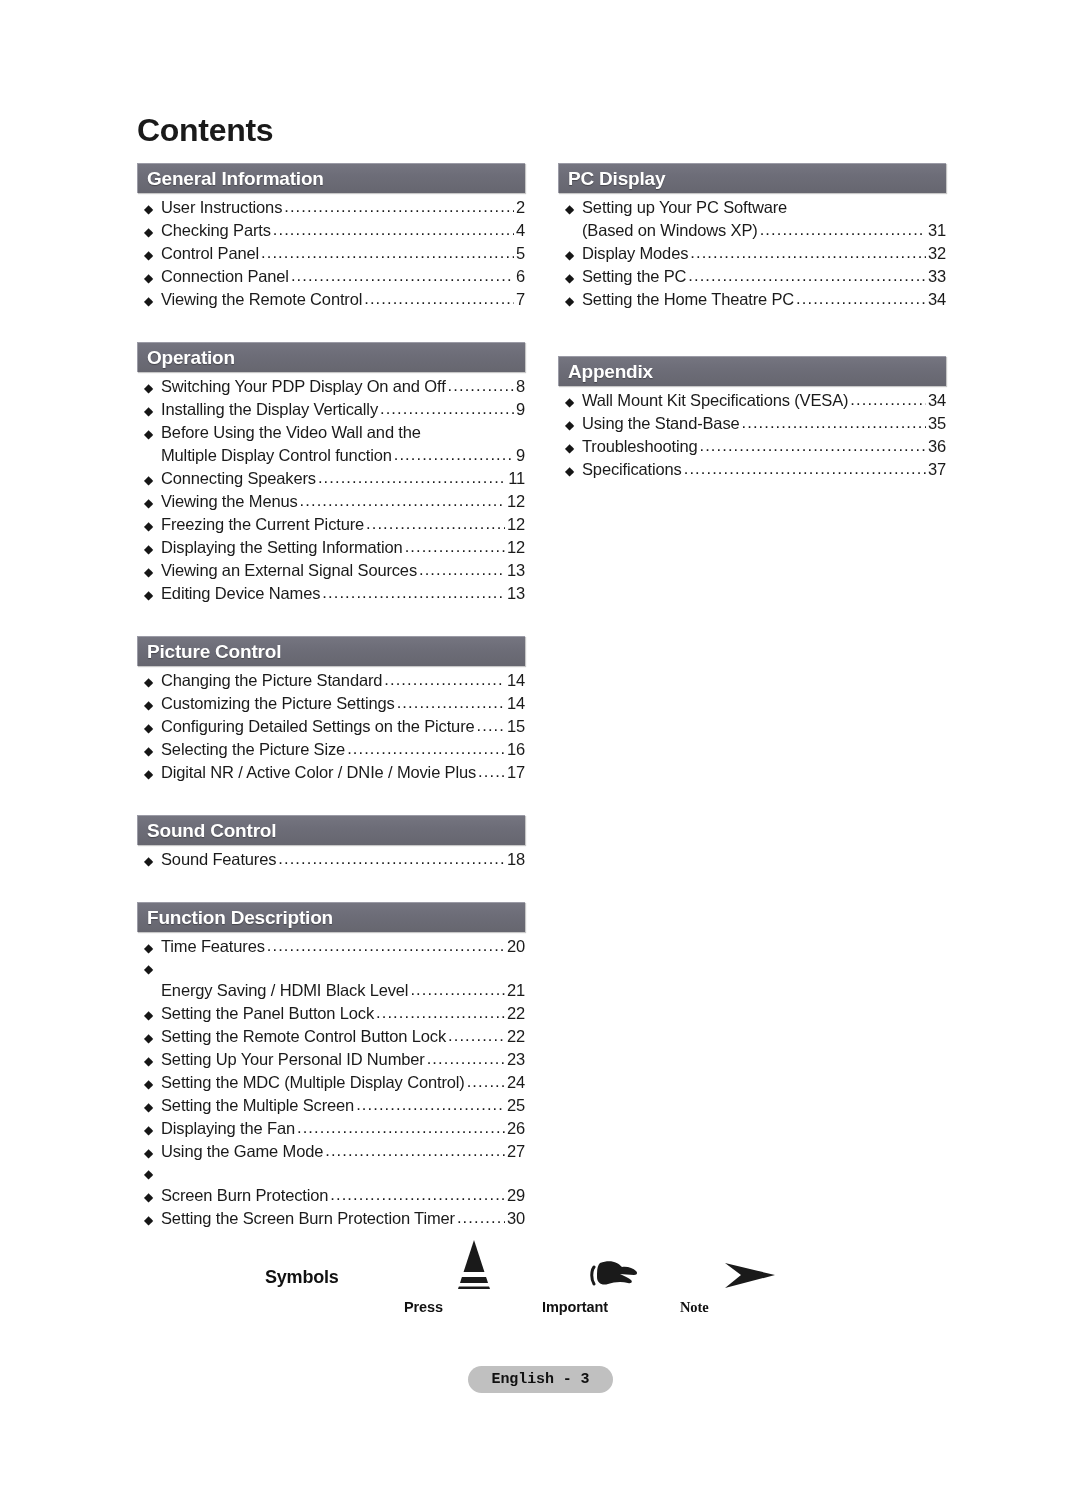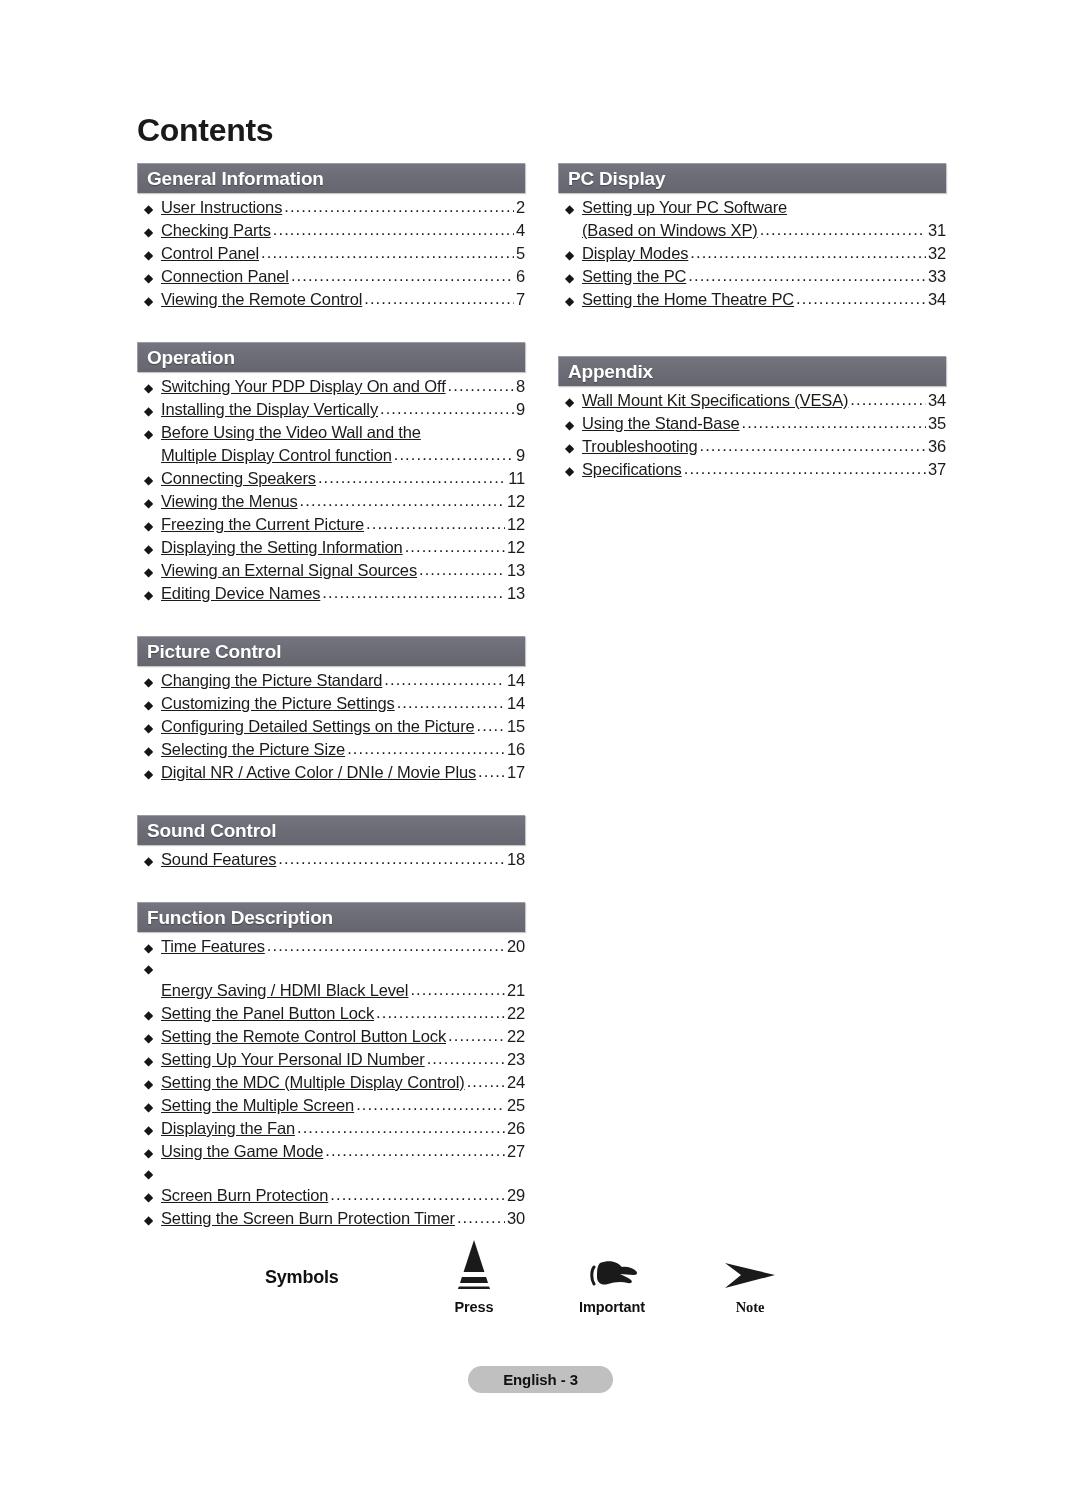--- a/index.html
+++ b/index.html
@@ -85,21 +85,21 @@
     color: #161616;
     padding-left: 7px;
     box-sizing: border-box;
   }
   .entry-body {
     flex: 1 1 auto;
     display: flex;
     align-items: baseline;
     min-width: 0;
   }
-  .entry-label { white-space: nowrap; text-decoration: underline; }
+  .entry-label { white-space: nowrap; }
   .leader {
     flex: 1 1 auto;
     overflow: hidden;
     white-space: nowrap;
     margin: 0 1px 0 2px;
     color: #1a1a1a;
     font-size: 16.5px;
     letter-spacing: 1.1px;
     position: relative;
     top: -1px;
@@ -129,21 +129,21 @@
     left: 128px;
     top: 24px;
     font-size: 18px;
     font-weight: bold;
     color: #111111;
     letter-spacing: -0.2px;
   }
   .symbol-item {
     position: absolute;
     width: 140px;
-    text-align: center;
+    text-align: left;
   }
   .symbol-press     { left: 267px; top: -4px; }
   .symbol-important { left: 405px; top: -4px; }
   .symbol-note      { left: 543px; top: -4px; font-family: Liberation Serif, serif; }
 
   .symbol-glyph {
     height: 56px;
     display: flex;
     align-items: flex-end;
     justify-content: center;
@@ -161,20 +161,21 @@
     position: absolute;
     left: 468px;
     top: 1366px;
     width: 145px;
     height: 27px;
     border-radius: 14px;
     background: #c0c0c0;
     display: flex;
     align-items: center;
     justify-content: center;
+    font-family: Liberation Mono, monospace;
   }
   .footer-pill-text {
     font-size: 15px;
     font-weight: bold;
     color: #111111;
     letter-spacing: -0.1px;
   }
   .gap-md { height: 30px; }
   .gap-lg { height: 44px; }
 </style>

